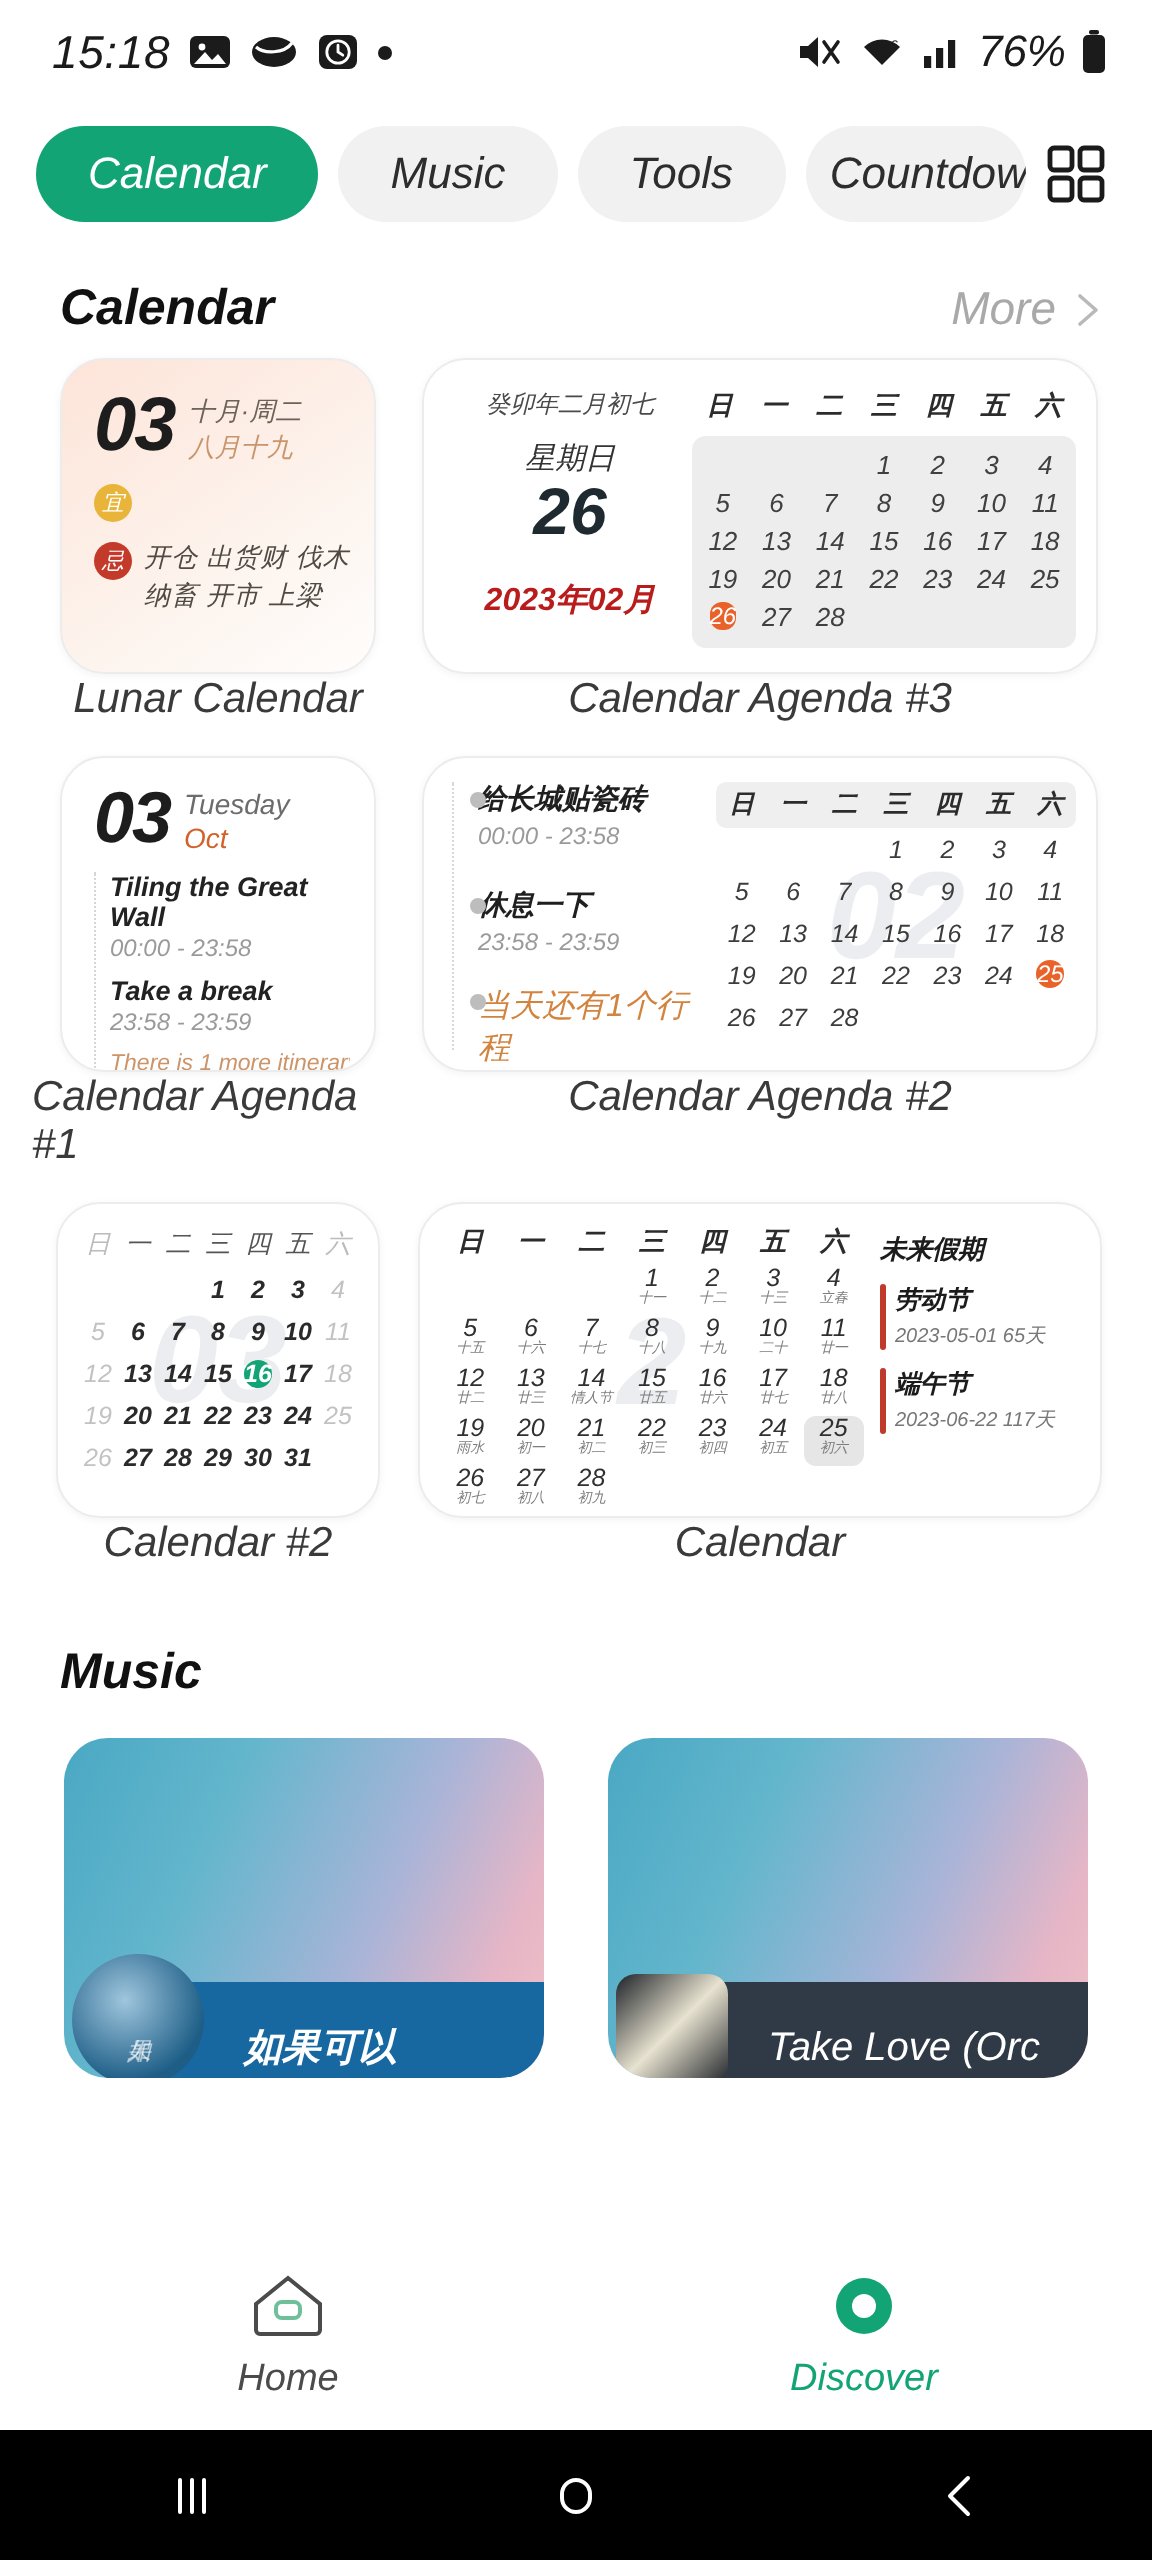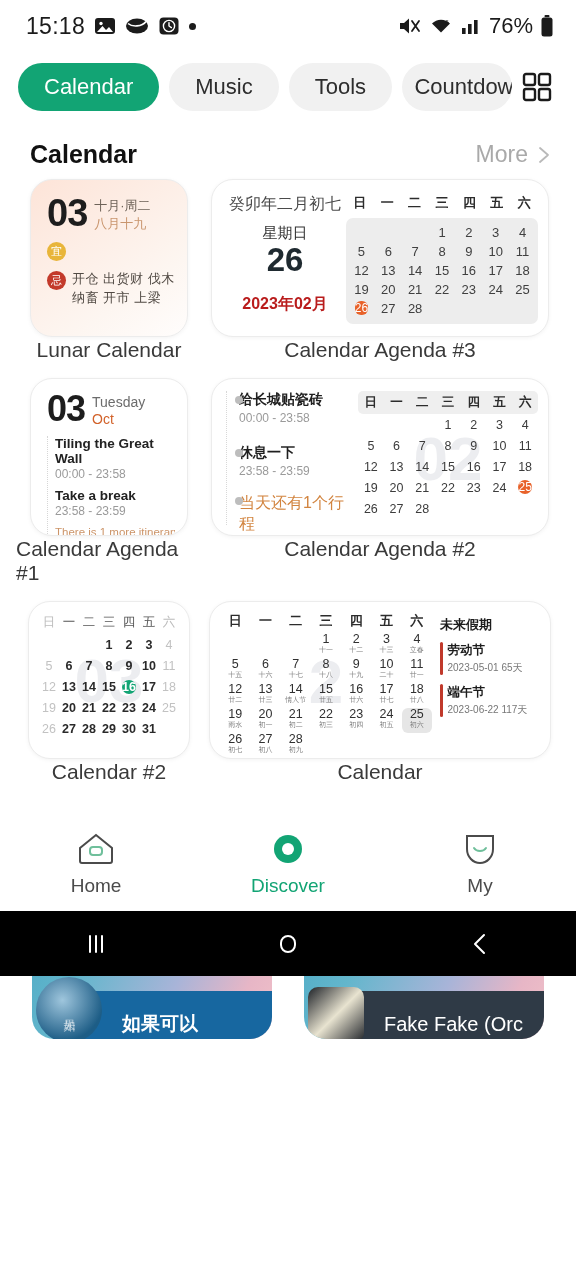--- a/index.html
+++ b/index.html
@@ -2,21 +2,21 @@
 <html><head>
 <meta charset="utf-8">
 <style>
   * { box-sizing: border-box; margin: 0; padding: 0; }
   html, body {
     width: 576px; height: 1280px;
     font-family: "Liberation Sans", "DejaVu Sans", sans-serif;
     background: #ffffff;
     overflow: hidden;
   }
-  .phone { position: relative; width: 576px; height: 976px; background: #fff; }
+  .phone { position: relative; width: 576px; height: 1280px; background: #fff; font-style: italic; }
 
   
   .statusbar {
     height: 52px; display: flex; align-items: center;
     padding: 0 22px 0 26px; color: #1b1b1b;
   }
   .sb-time { font-size: 23px; letter-spacing: .3px; }
   .sb-left { display: flex; align-items: center; gap: 9px; }
   .sb-right { margin-left: auto; display: flex; align-items: center; gap: 7px; }
   .sb-pct { font-size: 22px; }
@@ -78,21 +78,21 @@
     font-size: 11px; display:flex; align-items:center; justify-content:center;
     flex: 0 0 auto; margin-top: 1px;
   }
   .badge.yi { background: #e8b53a; }
   .badge.ji { background: #c33a2b; }
   .yiji-txt { font-size: 13px; color: #514a44; line-height: 1.45; letter-spacing: .5px; }
 
   
   .ag3 { display: flex; padding: 12px 10px 12px 12px; height: 100%; }
   .ag3-left { width: 122px; text-align: center; padding-top: 2px; }
-  .ag3-lunar { font-size: 16px; color: #4a4a4a; }
+  .ag3-lunar { font-size: 12px; color: #4a4a4a; }
   .ag3-week { font-size: 15px; color: #333; margin-top: 9px; }
   .ag3-day { font-size: 33px; font-weight: bold; color: #1f2a30; line-height: 1.05; }
   .ag3-ym { font-size: 16px; font-weight: bold; color: #b91c1c; margin-top: 16px; }
   .ag3-right { flex: 1; display: flex; flex-direction: column; }
   .dow { display: grid; grid-template-columns: repeat(7,1fr); font-size: 13px; font-weight: bold; color: #2c2c2c; text-align: center; padding: 2px 0 6px; }
   .mgrid { display: grid; grid-template-columns: repeat(7,1fr); grid-auto-rows: 19px; font-size: 13px; color: #404040; text-align: center; align-items: center; }
   .shade { background: #ededed; border-radius: 7px; padding: 5px 2px 6px; flex: 1; }
   .sel-o { background: #e8622a; color: #fff; border-radius: 6px; width: 20px; height: 17px; line-height: 17px; margin: 0 auto; font-size: 12px; }
 
   
@@ -685,21 +685,21 @@
   <div class="mcards">
     <div class="mcard">
       <div class="mplayer blue">
         <div class="mp-thumb">如果</div>
         <div class="mp-title">如果可以</div>
       </div>
     </div>
     <div class="mcard">
       <div class="mplayer dark">
         <div class="mp-thumb sq"></div>
-        <div class="mp-title reg">Fake Fake (Orc</div>
+        <div class="mp-title reg">Take Love (Orc</div>
       </div>
     </div>
   </div>
 
   <div class="bottomnav">
     <div class="nav-item">
       <span>
         <svg width="44" height="38" viewBox="0 0 44 38">
             <path d="M6 18L22 5l16 13v13a2 2 0 01-2 2H8a2 2 0 01-2-2z" fill="none" stroke="#4b4b4b" stroke-width="2"></path>
             <rect x="16" y="17" width="12" height="8" rx="3" fill="none" stroke="#6fbf9b" stroke-width="2"></rect>
@@ -708,29 +708,20 @@
       <span class="nav-label">Home</span>
     </div>
     <div class="nav-item active">
       <span>
         <svg width="44" height="38" viewBox="0 0 44 38">
             <circle cx="22" cy="19" r="14" fill="#12a474"></circle>
             <circle cx="22" cy="19" r="6" fill="#ffffff"></circle>
           </svg>
       </span>
       <span class="nav-label">Discover</span>
-    </div>
-    <div class="nav-item">
-      <span>
-        <svg width="44" height="38" viewBox="0 0 44 38">
-            <path d="M9 6h26v13c0 8-6 14-13 14S9 27 9 19z" fill="none" stroke="#4b4b4b" stroke-width="2"></path>
-            <path d="M16 18c2.5 4 9.5 4 12 0" fill="none" stroke="#6fbf9b" stroke-width="2" stroke-linecap="round"></path>
-          </svg>
-      </span>
-      <span class="nav-label">My</span>
     </div>
   </div>
 
   <div class="androidnav">
     <div class="an-item">
       <svg width="34" height="34" viewBox="0 0 34 34">
           <path d="M11 9v16M17 9v16M23 9v16" stroke="#fff" stroke-width="2" stroke-linecap="round"></path>
         </svg>
     </div>
     <div class="an-item">

